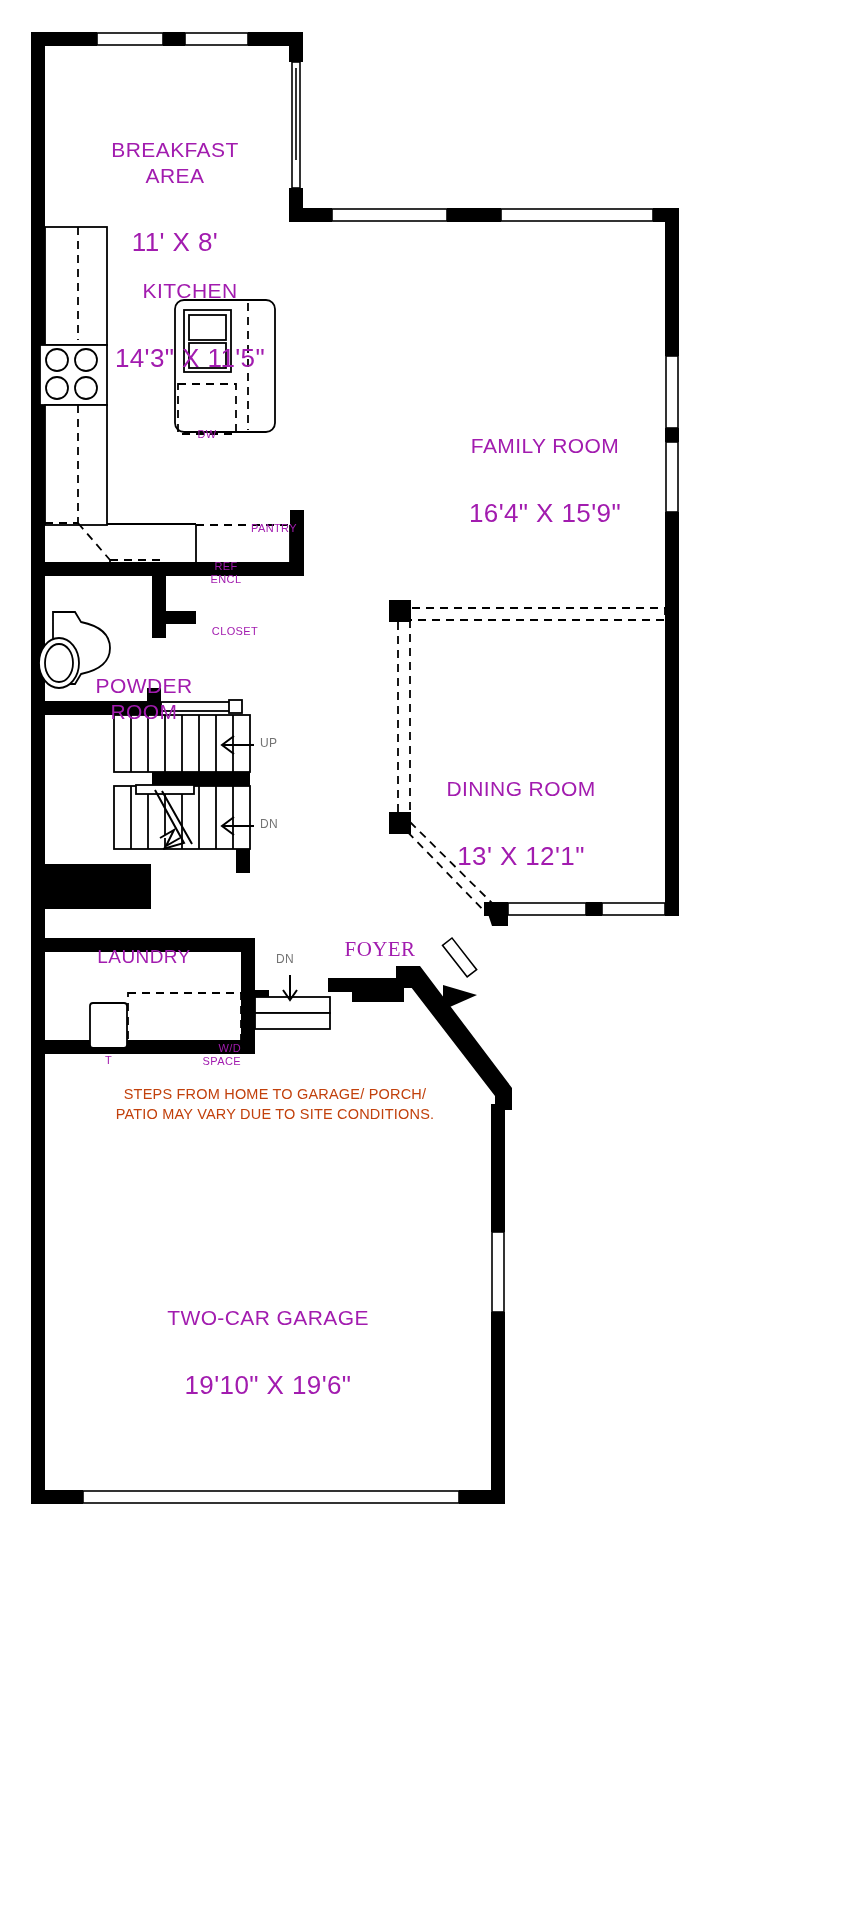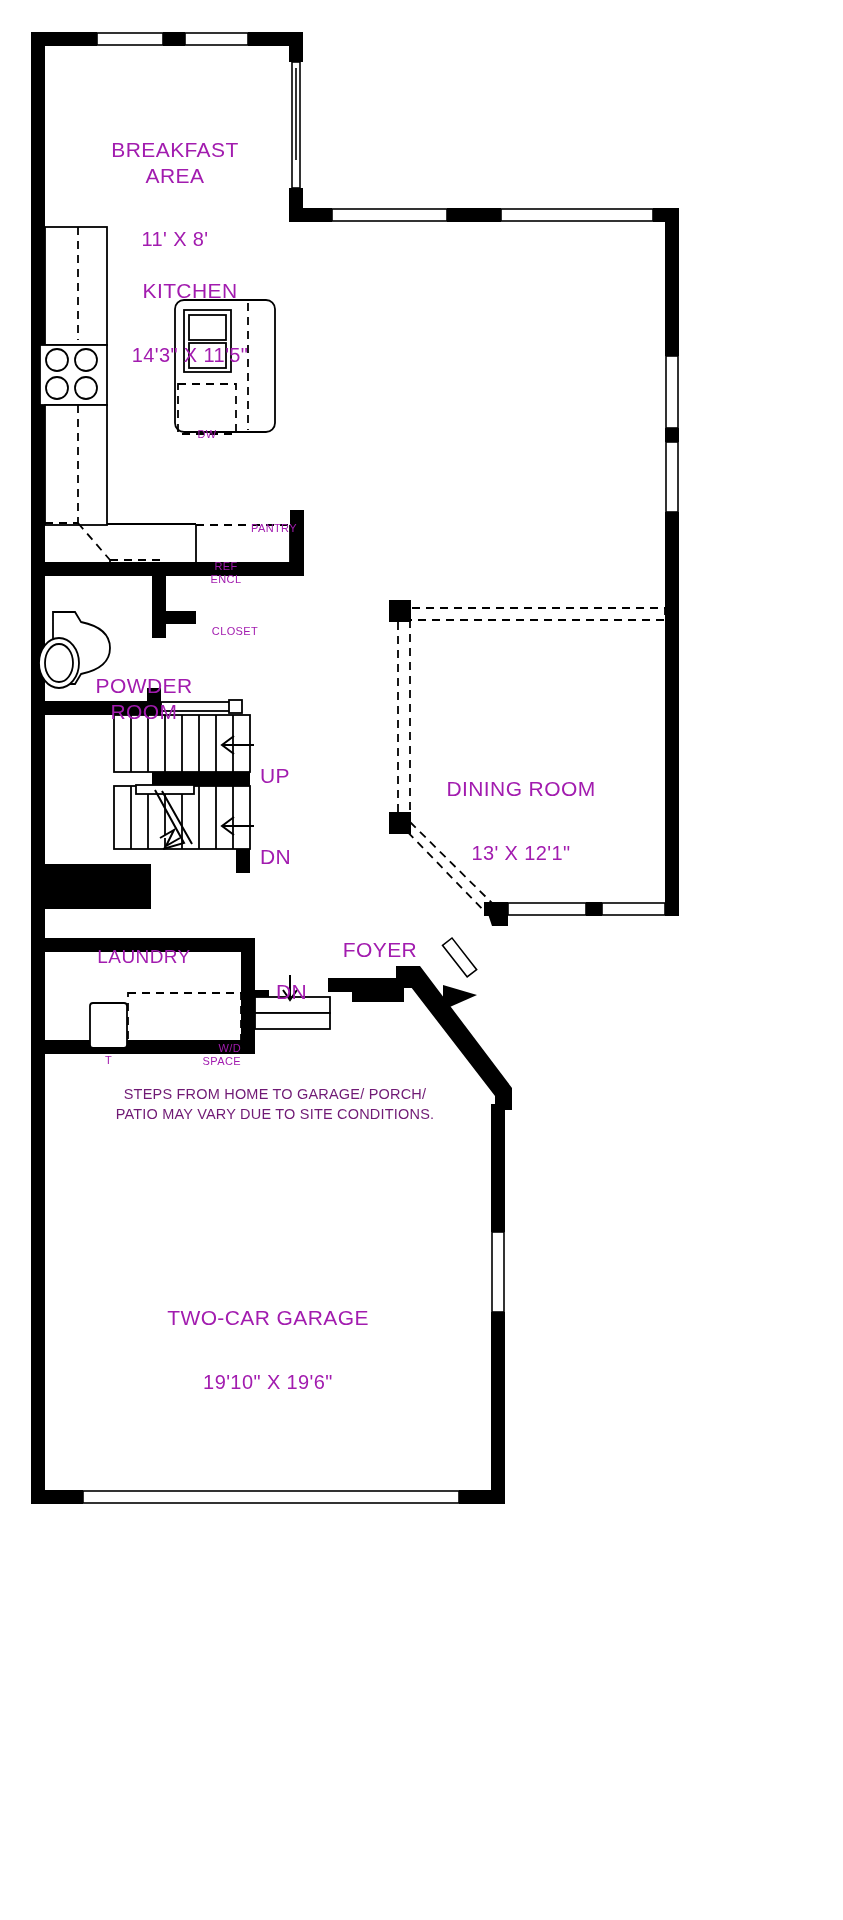--- a/index.html
+++ b/index.html
@@ -38,38 +38,37 @@
   }
   .lbl-name {
     display: block;
     font-weight: 400;
   }
   .lbl-dims {
     display: block;
     font-weight: 400;
   }
   .sz-big .lbl-name { font-size: 21px; }
-  .sz-big .lbl-dims { font-size: 20px; }
+  .sz-big .lbl-dims { font-size: 26px; }
   .sz-med .lbl-name { font-size: 19px; }
   .sz-small .lbl-name { font-size: 11px; }
   .note-text {
     position: absolute;
     text-align: center;
     font-size: 14.5px;
     line-height: 1.35;
-    color: #701a75;
+    color: #c2410c;
     letter-spacing: 0.2px;
     white-space: pre-line;
   }
   .dir-label {
     position: absolute;
-    font-size: 21px;
-    color: #a21caf;
+    font-size: 12px;
+    color: #737373;
     letter-spacing: 0.4px;
-    margin-top: 28px;
   }
 </style>
 </head>
 <body>
 
 <div id="floorplan-root">
 
   <svg id="plan-svg" viewBox="0 0 843 1920">
 
     <g stroke="none" fill="#000000">
@@ -285,36 +284,40 @@
     <span class="lbl-name">BREAKFAST
 AREA</span>
     <span class="lbl-dims">11' X 8'</span>
   </div>
 
   <div class="room-label sz-big" style="left:90px; top:239px; width:200px;">
     <span class="lbl-name">KITCHEN</span>
     <span class="lbl-dims">14'3" X 11'5"</span>
   </div>
 
+  <div class="room-label sz-big" style="left:400px; top:394px; width:290px;">
+    <span class="lbl-name">FAMILY ROOM</span>
+    <span class="lbl-dims">16'4" X 15'9"</span>
+  </div>
 
   <div class="room-label sz-big" style="left:376px; top:737px; width:290px;">
     <span class="lbl-name">DINING ROOM</span>
     <span class="lbl-dims">13' X 12'1"</span>
   </div>
 
   <div class="room-label sz-big" style="left:44px; top:634px; width:200px;">
     <span class="lbl-name">POWDER
 ROOM</span>
   </div>
 
   <div class="room-label sz-med" style="left:44px; top:906px; width:200px;">
     <span class="lbl-name">LAUNDRY</span>
   </div>
 
-  <div class="room-label sz-big" style="left:280px; top:898px; width:200px;">
+  <div class="room-label sz-big" style="left:280px; top:898px; width:200px;font-family:Liberation Serif, serif;">
     <span class="lbl-name">FOYER</span>
   </div>
 
   <div class="room-label sz-big" style="left:118px; top:1266px; width:300px;">
     <span class="lbl-name">TWO-CAR GARAGE</span>
     <span class="lbl-dims">19'10" X 19'6"</span>
   </div>
 
   <div class="room-label sz-small" style="left:204px; top:483px; width:140px;">
     <span class="lbl-name">PANTRY</span>

